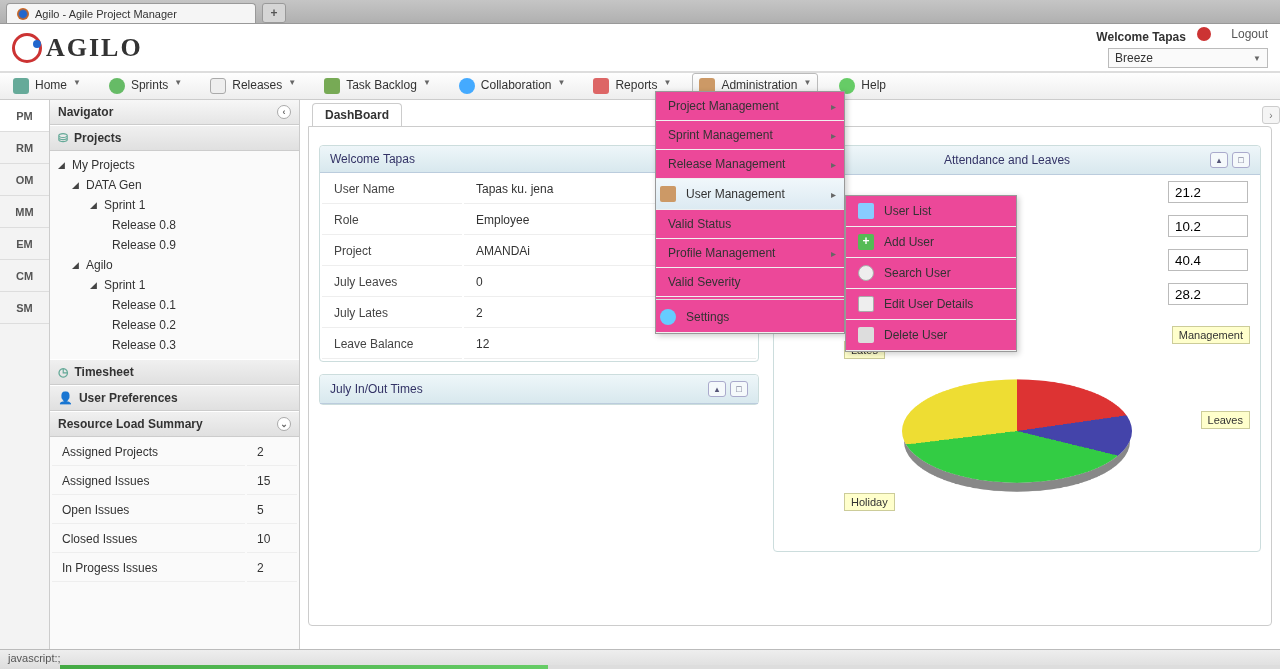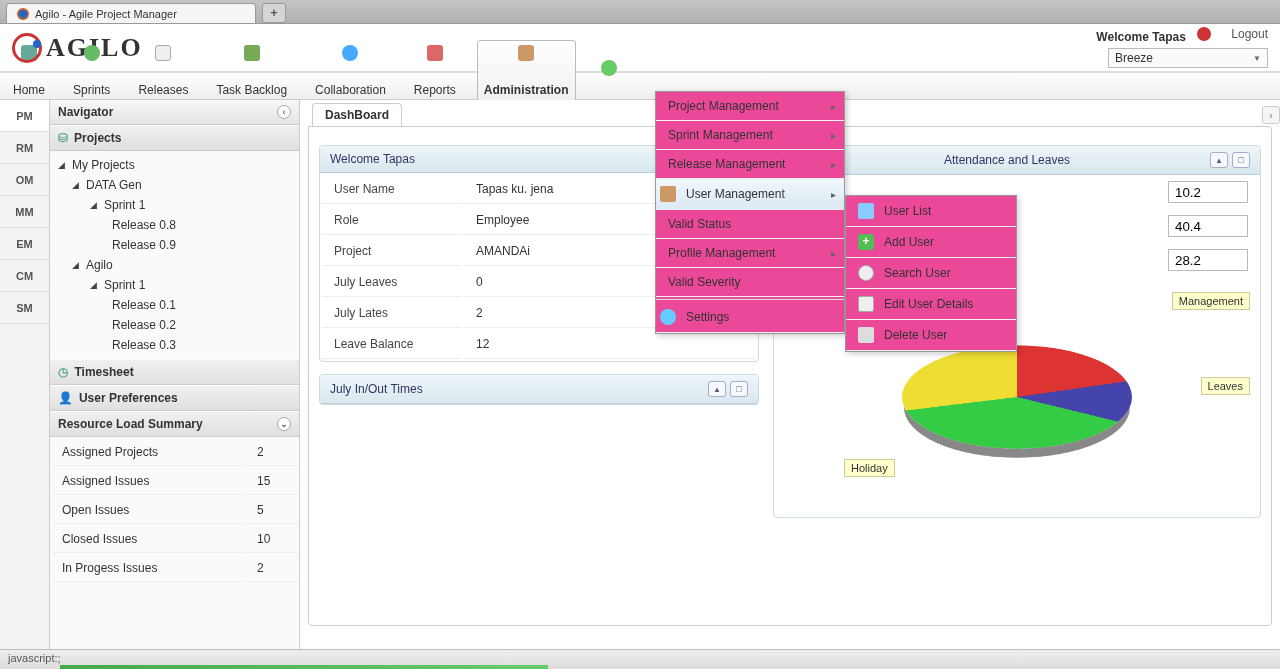--- a/index.html
+++ b/index.html
@@ -18,22 +18,22 @@
   .logo-icon::after { content: ""; position: absolute; right: -2px; top: 4px; width: 8px; height: 8px; background: #2266cc; border-radius: 50%; }
   .header-right { text-align: right; }
   .welcome { font-size: 12px; font-weight: bold; color: #333; display: inline-block; }
   .logout { color: #555; display: inline-flex; align-items: center; gap: 20px; margin-left: 8px; }
   .logout-icon { width: 14px; height: 14px; border-radius: 50%; background: #c33; display: inline-block; }
   .theme-select { width: 160px; height: 20px; border: 1px solid #bbb; background: #fafafa; padding: 0 6px; display: flex; align-items: center; justify-content: space-between; margin-top: 4px; margin-left: auto; font-size: 12px; }
   .theme-select::after { content: "▼"; font-size: 8px; color: #666; }
 
   
   .menubar { height: 28px; background: linear-gradient(to bottom, #fefefe, #eee); border-top: 1px solid #ddd; border-bottom: 1px solid #ccc; display: flex; align-items: center; padding: 0 6px; gap: 14px; }
-  .menuitem { display: flex; align-items: center; gap: 22px; padding: 4px 6px; cursor: pointer; color: #333; border: 1px solid transparent; border-radius: 3px; flex-direction: column; }
-  .menuitem.active { background: linear-gradient(to bottom, #fff, #e8e8e8); border-color: #bbb; font-weight: bold; }
+  .menuitem { display: flex; gap: 6px; padding: 4px 6px; cursor: pointer; color: #333; border: 1px solid transparent; border-radius: 3px; }
+  .menuitem.active { background: linear-gradient(to bottom, #fff, #e8e8e8); border-color: #bbb; }
   .menu-icon { width: 16px; height: 16px; border-radius: 3px; display: inline-block; }
   .mi-home { background: #6a9; } .mi-sprints { background: #6b6; border-radius: 50%; } .mi-releases { background: #eee; border: 1px solid #aaa; } .mi-backlog { background: #7a5; } .mi-collab { background: #4af; border-radius: 50%; } .mi-reports { background: #d66; } .mi-admin { background: #c96; } .mi-help { background: #6c6; border-radius: 50%; }
   .menu-arrow { font-size: 8px; color: #666; }
 
   
   .body { display: flex; height: calc(100% - 100px); }
   
   
   .rail { width: 50px; background: #f3f3f3; border-right: 1px solid #ccc; }
   .rail-item { height: 32px; border-bottom: 1px solid #ddd; display: flex; align-items: center; justify-content: center; font-size: 11px; font-weight: bold; color: #555; cursor: pointer; }
@@ -315,20 +315,23 @@
       <div class="right-col">
         <div class="panel">
           <div class="panel-header">
             <span style="margin-left:160px">Attendance and Leaves</span>
             <div class="panel-tools">
               <div class="ptool">▴</div>
               <div class="ptool">□</div>
             </div>
           </div>
           <div class="attendance-row">
+                <input class="att-input" value="21.2" style="">
+              </div>
+          <div class="attendance-row">
                 <input class="att-input" value="10.2" style="">
               </div>
           <div class="attendance-row">
                 <input class="att-input" value="40.4" style="">
               </div>
           <div class="attendance-row">
                 <input class="att-input" value="28.2" style="">
               </div>
           <div class="pie-wrap">
             <div class="pie"></div>

